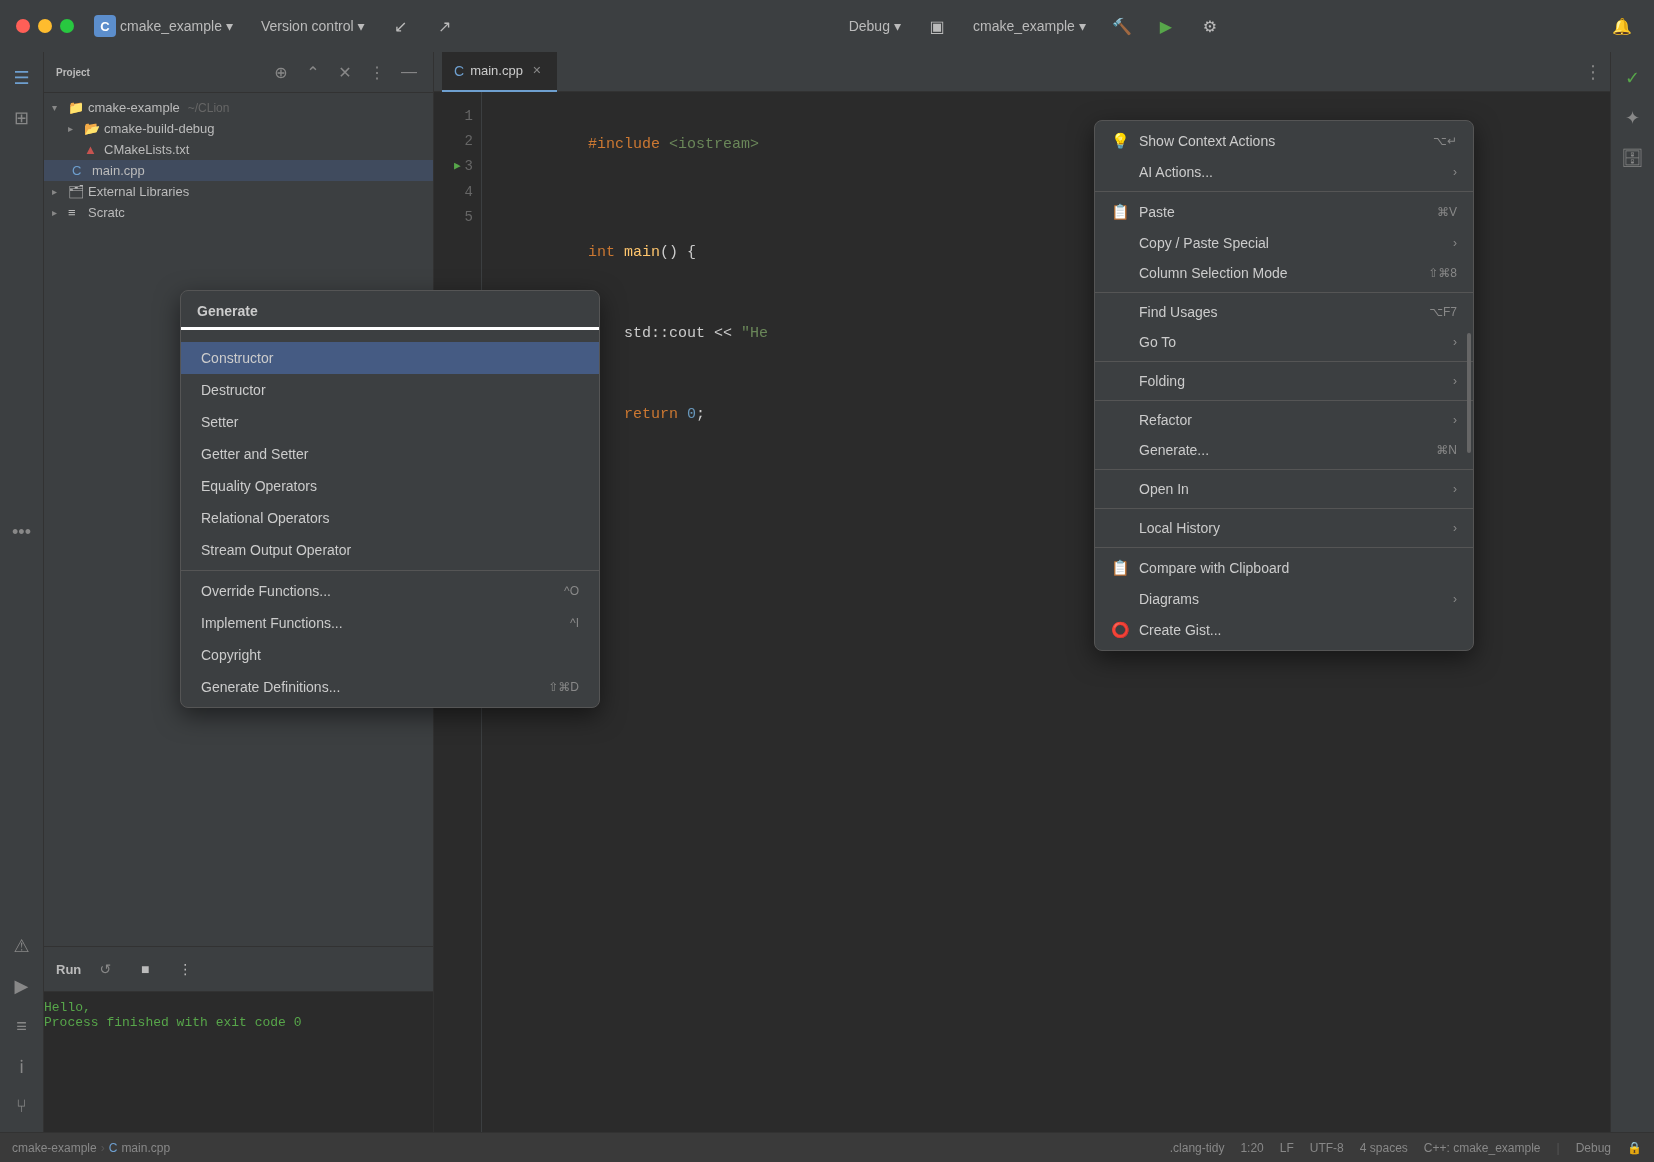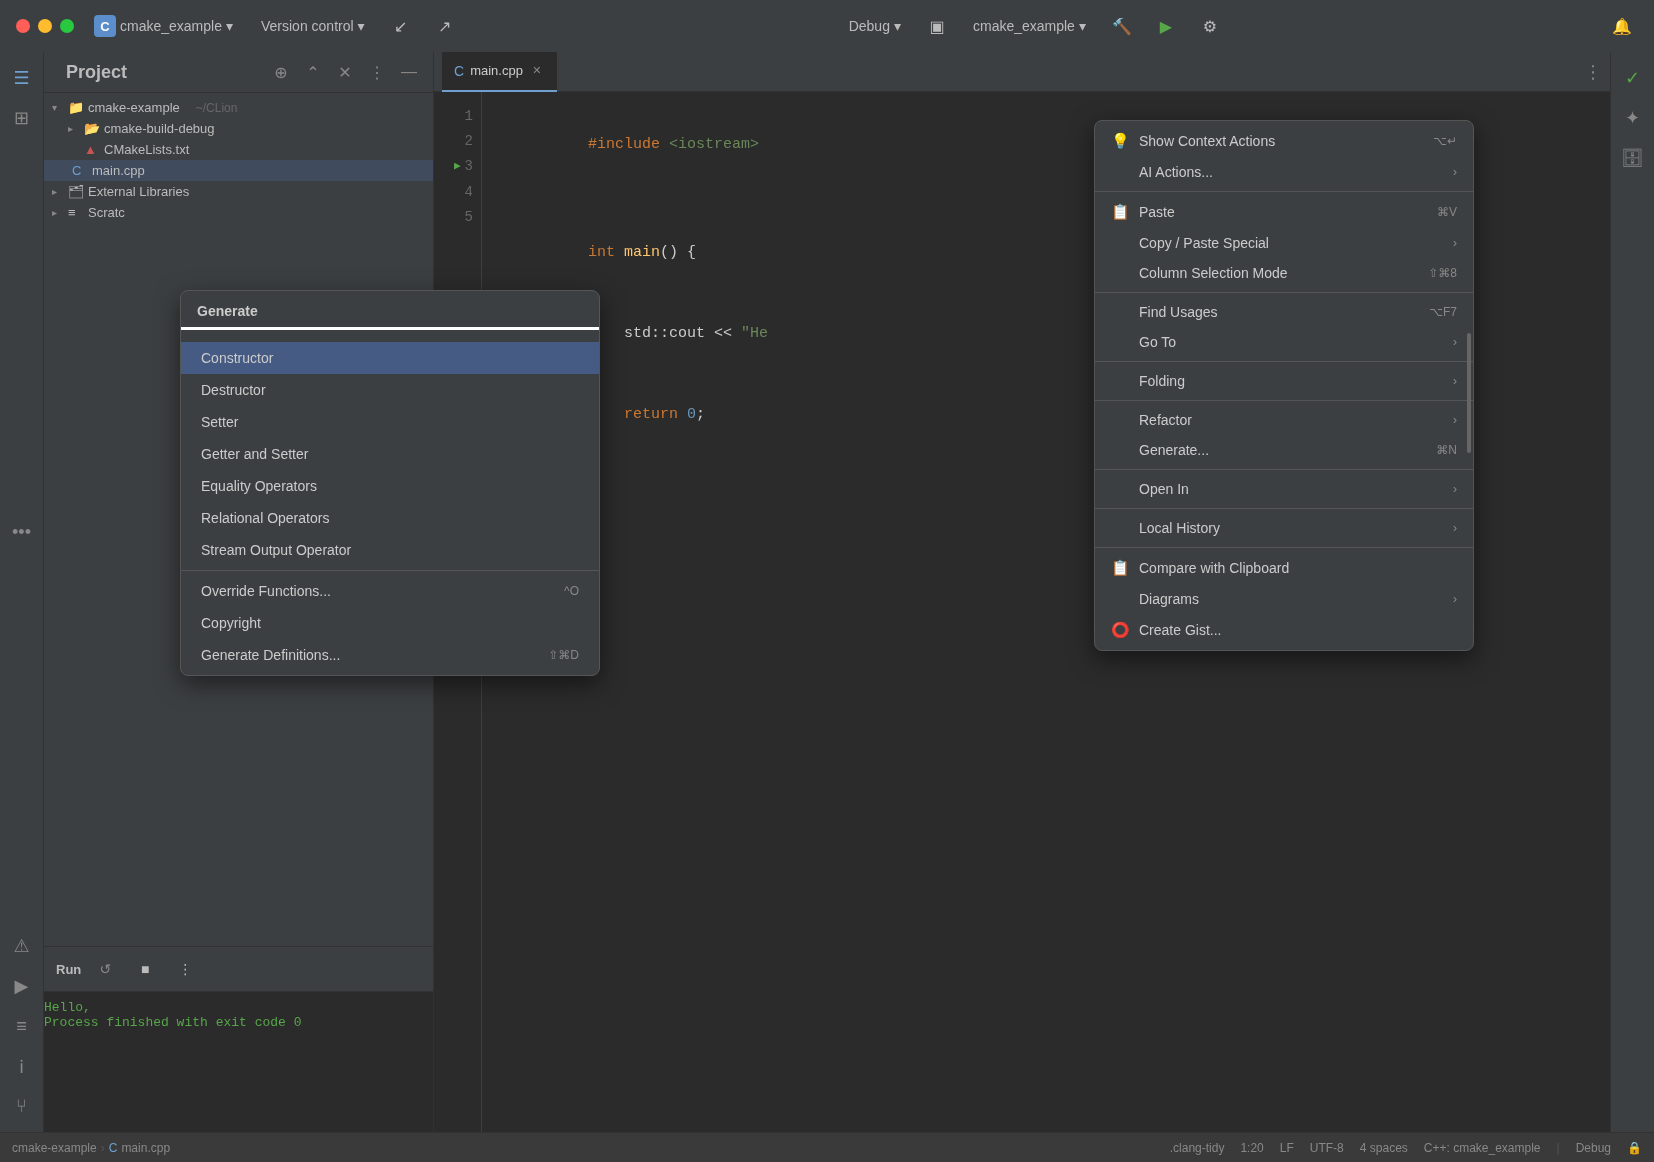--- a/index.html
+++ b/index.html
@@ -92,25 +92,24 @@
       border-right: 1px solid #323232;
     }
     .panel-header {
       display: flex;
       align-items: center;
       padding: 8px 12px;
       gap: 8px;
       border-bottom: 1px solid #323232;
     }
     .panel-title {
-      font-size: 18px;
+      font-size: 10px;
       font-weight: 600;
       color: #bbb;
       flex: 1;
-      margin-left: 10px;
     }
     .panel-icon {
       color: #888; cursor: pointer; font-size: 16px;
       width: 24px; height: 24px;
       display: flex; align-items: center; justify-content: center;
     }
 
     
     .file-tree {
       flex: 1;
@@ -401,21 +400,21 @@
       <span class="panel-icon">⌃</span>
       <span class="panel-icon">✕</span>
       <span class="panel-icon">⋮</span>
       <span class="panel-icon">—</span>
     </div>
     <div class="file-tree">
       <div class="tree-item">
         <span class="tree-chevron">▾</span>
         <span class="tree-icon">📁</span>
         <span>cmake-example</span>
-        <span style="color:#666;font-size:12px;margin-left:12px;">~/CLion</span>
+        <span style="color:#666;font-size:12px;margin-left:4px;">~/CLion</span>
       </div>
       <div class="tree-item" style="padding-left: 24px;">
         <span class="tree-chevron">▸</span>
         <span class="tree-icon folder-icon">📂</span>
         <span>cmake-build-debug</span>
       </div>
       <div class="tree-item" style="padding-left: 40px;">
         <span class="tree-icon cmake-icon">▲</span>
         <span>CMakeLists.txt</span>
       </div>
@@ -617,20 +616,24 @@
   </div>
   <div class="gen-item">
     <span>Stream Output Operator</span>
   </div>
   <div class="gen-separator"></div>
   <div class="gen-item">
     <span>Override Functions...</span>
     <span class="gen-shortcut">^O</span>
   </div>
   <div class="gen-item">
+    <span>Implement Functions...</span>
+    <span class="gen-shortcut">^I</span>
+  </div>
+  <div class="gen-item">
     <span>Copyright</span>
   </div>
   <div class="gen-item">
     <span>Generate Definitions...</span>
     <span class="gen-shortcut">⇧⌘D</span>
   </div>
 </div>
 
 <div class="status-bar">
   <div class="status-item">

